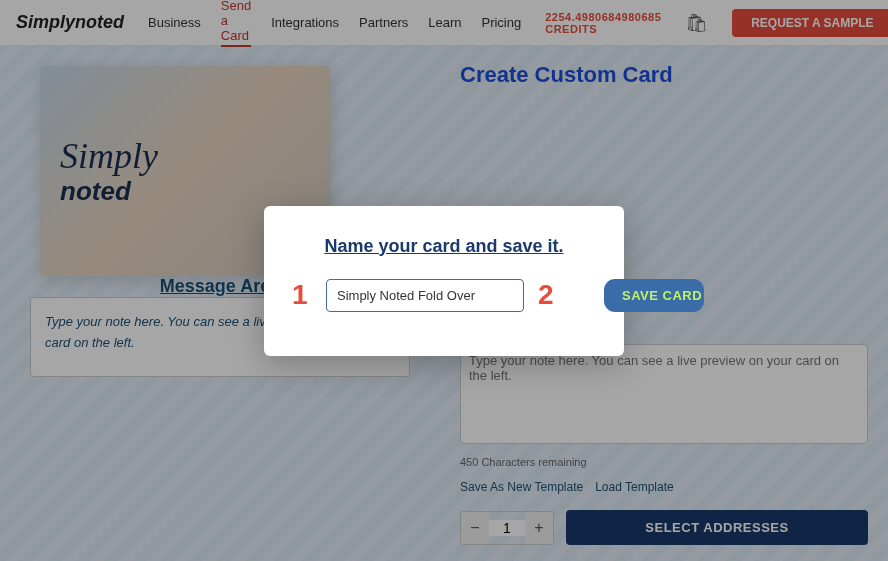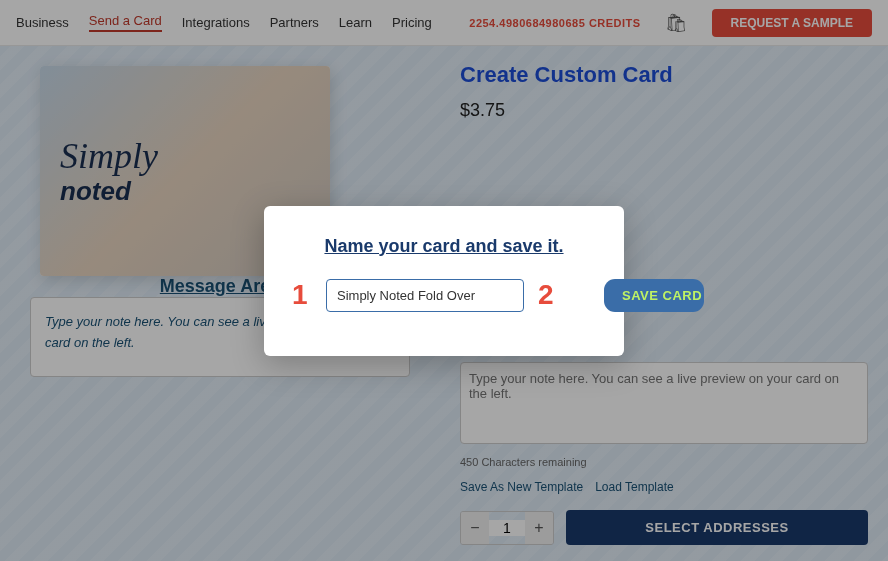--- a/index.html
+++ b/index.html
@@ -329,20 +329,23 @@
       font-weight: 700;
       cursor: pointer;
       letter-spacing: 0.5px;
       margin-top: 4px;
     }
   </style>
 </head>
 <body>
 
 <nav class="navbar">
+  <div class="navbar-logo">
+    <em>Simplynoted</em>
+  </div>
   <div class="nav-links">
     <a class="nav-link">Business</a>
     <a class="nav-link active">Send a Card</a>
     <a class="nav-link">Integrations</a>
     <a class="nav-link">Partners</a>
     <a class="nav-link">Learn</a>
     <a class="nav-link">Pricing</a>
   </div>
   <span class="nav-credits">2254.4980684980685 CREDITS</span>
   <span class="nav-cart">🛍</span>
@@ -364,21 +367,20 @@
 
     <div class="message-area-title">Message Area</div>
 
     <div class="message-box-preview">
       <span class="message-box-preview-text">Type your note here. You can see a live preview on your card on the left.</span>
     </div>
   </div>
 
   <div class="right-panel">
     <div class="card-title">Create Custom Card</div>
-    <div class="card-price">$3.75</div>
 
     <div style="flex:1;"></div>
 
     <div class="custom-message-label">Custom Message</div>
     <textarea class="custom-message-textarea" placeholder="Type your note here. You can see a live preview on your card on the left." style=""></textarea>
     <div class="chars-remaining">450 Characters remaining</div>
     <div class="template-links">
       <a class="template-link">Save As New Template</a>
       <a class="template-link">Load Template</a>
     </div>

